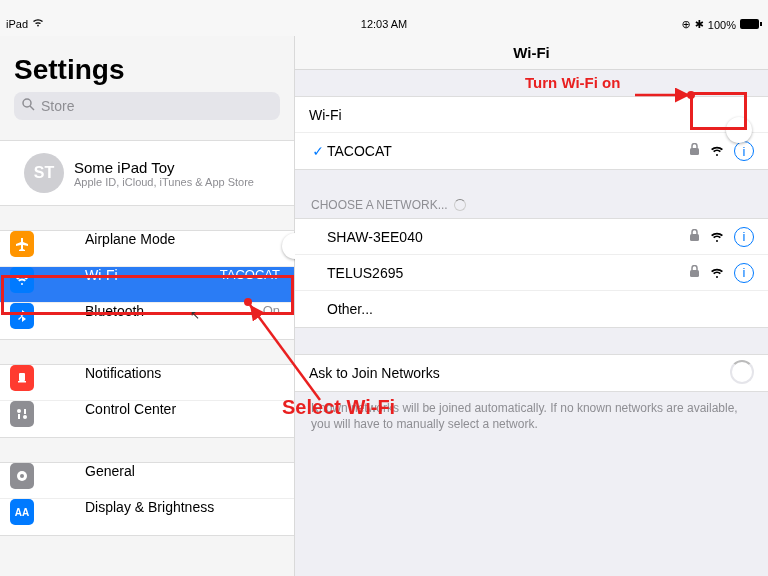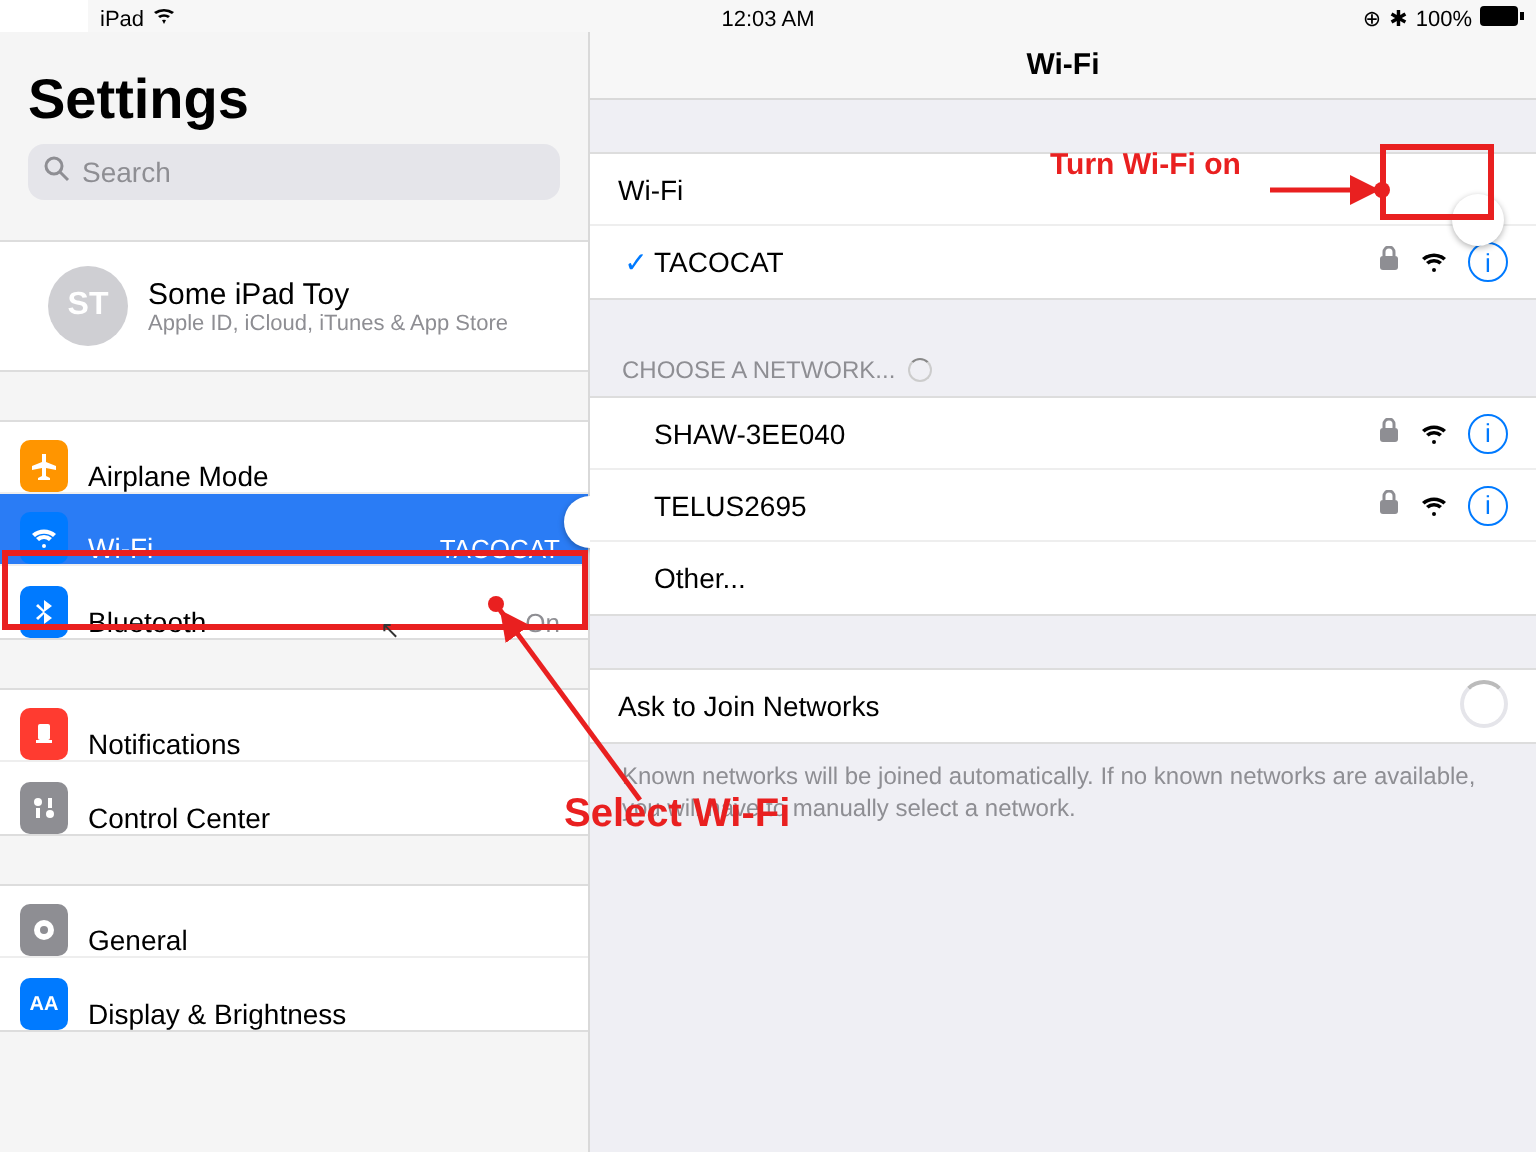--- a/index.html
+++ b/index.html
@@ -1,31 +1,31 @@
 <!DOCTYPE html>
 <html><head>
 <meta charset="utf-8">
 <style>
   * { box-sizing: border-box; margin: 0; padding: 0; }
   body { font-family: -apple-system, "Helvetica Neue", Helvetica, Arial, sans-serif; width: 768px; height: 576px; background: #fff; color: #000; overflow: hidden; font-size: 14px; position: relative; }
-  .status-bar { height: 16px; display: flex; align-items: flex-end; justify-content: space-between; padding: 0 6px; font-size: 11px; background: #f7f7f7; margin-left: 44px; }
+  .status-bar { height: 16px; display: flex; align-items: flex-start; justify-content: space-between; padding: 18px 6px; font-size: 11px; background: #f7f7f7; }
   .status-left, .status-right { display: flex; align-items: center; gap: 4px; }
   .status-center { position:absolute; left:50%; transform:translateX(-50%); }
   .main { display:flex; height:560px; }
   .sidebar { width: 295px; border-right:1px solid #d9d9d9; background:#f5f5f5; display:flex; flex-direction:column; }
   .detail { flex:1; background:#efeff4; display:flex; flex-direction:column; position:relative; }
   .detail-title-bar { height:34px; display:flex; align-items:center; justify-content:center; border-bottom:1px solid #d9d9d9; background:#f7f7f7; font-size:15px; font-weight:600; }
   .settings-head { padding: 18px 14px 6px 14px; }
   .settings-title { font-size: 28px; font-weight:700; margin-bottom:6px; }
   .search-box { background:#e5e5ea; border-radius:8px; height:28px; display:flex; align-items:center; padding:0 8px; color:#8e8e93; font-size:14px; gap:6px; }
   .account-row { display:flex; align-items:center; gap:10px; padding:12px 24px; border-top:1px solid #ddd; border-bottom:1px solid #ddd; background:#fff; margin-top:14px; }
   .avatar { width:40px; height:40px; border-radius:50%; background:#cfcfd3; color:#fff; display:flex; align-items:center; justify-content:center; font-size:16px; font-weight:600; }
   .account-text small { display:block; color:#8e8e93; font-size:11px; }
   .section { margin-top:24px; background:#fff; border-top:1px solid #ddd; border-bottom:1px solid #ddd; }
-  .row { display:flex; align-items:flex-end; height:36px; padding:0 14px 0 10px; border-bottom:1px solid #eee; background:#fff; }
+  .row { display:flex; align-items:flex-start; height:36px; padding:0 14px 0 10px; border-bottom:1px solid #eee; background:#fff;gap:41px; }
   .row:last-child { border-bottom:0; }
   .row.selected { background:#2a7cf5; color:#fff; }
   .icon-sq { width:24px; height:26px; border-radius:5px; margin-right:10px; display:flex; align-items:center; justify-content:center; color:#fff; flex-shrink:0; }
   .row-extra { margin-left:auto; color:#8e8e93; font-size:13px; }
   .row.selected .row-extra { color:#fff; }
   .switch-shell { width:50px; height:30px; border-radius:15px; background:#4cd964; position:relative; }
   .switch-shell.off { background:#e5e5ea; }
   .switch-shell::after { content:""; position:absolute; width:26px; height:26px; border-radius:50%; background:#fff; top:2px; box-shadow:0 1px 3px rgba(0,0,0,.3); }
   .switch-shell::after { right:2px; }
   .switch-shell.off::after { left:2px; right:auto; }
@@ -79,21 +79,21 @@
   <div class="sidebar">
     <div class="settings-head">
       <div class="settings-title">Settings</div>
       <div class="search-box">
         <span>
           <svg width="13" height="13" viewBox="0 0 13 13">
               <circle cx="5" cy="5" r="4" stroke="#8e8e93" stroke-width="1.5" fill="none"></circle>
               <line x1="8" y1="8" x2="12" y2="12" stroke="#8e8e93" stroke-width="1.5"></line>
             </svg>
         </span>
-        <span>Search</span>
+        <span>Store</span>
       </div>
     </div>
 
     <div class="account-row">
       <div class="avatar">ST</div>
       <div class="account-text">
         <div style="font-size:15px;">Some iPad Toy</div>
         <small>Apple ID, iCloud, iTunes &amp; App Store</small>
       </div>
     </div>

